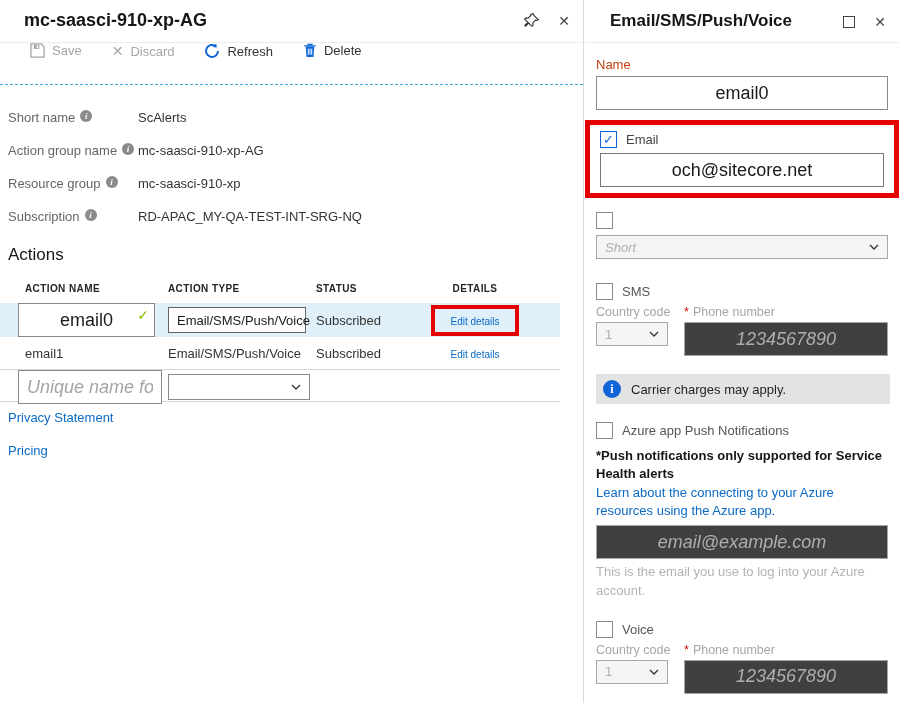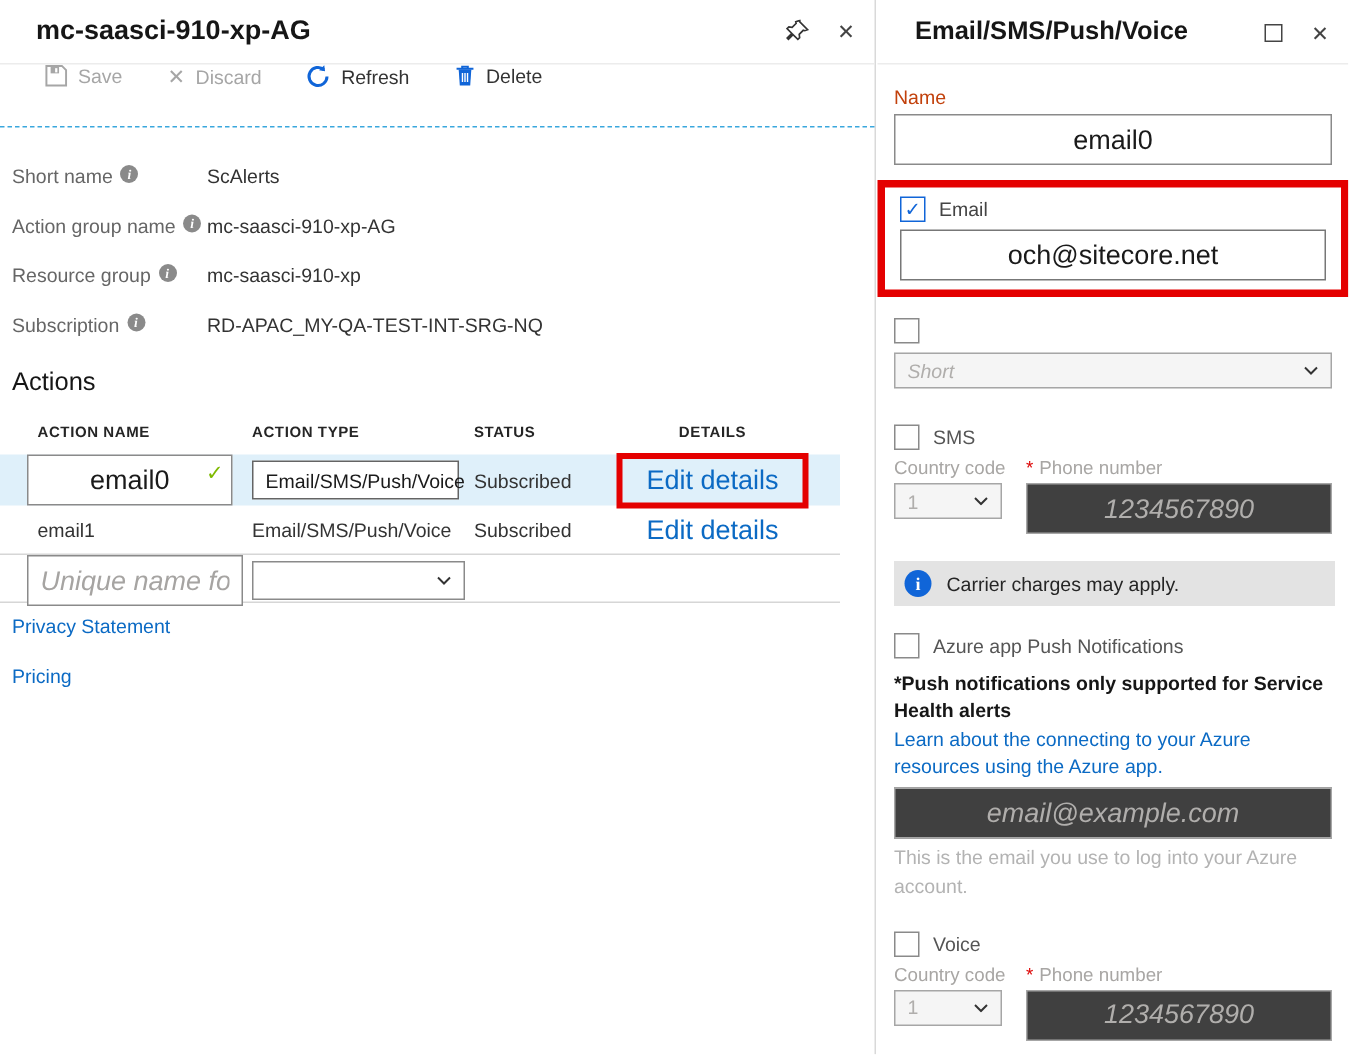--- a/index.html
+++ b/index.html
@@ -46,21 +46,21 @@
   .valid-check { position:absolute; right:6px; top:4px; color:#7fba00; font-size:14px; font-weight:bold; }
   .new-name-input { width:144px; }
   .new-name-input::placeholder { color:#a6a4a2; font-style:italic; }
 
   .dd { height:26px; border:1px solid #646464; background:#fff; display:flex; align-items:center; justify-content:space-between; padding:0 8px; font-size:13px; color:#1a1a1a; cursor:pointer; }
   .dd-type { width:138px; }
   .dd-new { width:142px; border-color:#8a8a8a; }
 
   .red-box-left { display:inline-block; border:4px solid #e40000; padding:4px 16px; margin:-4px 0; }
   .link { color:#0b6ac4; text-decoration:none; font-size:13px; cursor:pointer; }
-  .edit-link { font-size:18px; }
+  .edit-link { font-size:10px; }
   .lp-links { padding-left:8px; }
   .lp-links .link { display:block; }
   .lp-links .link:first-child { margin-top:8px; }
   .lp-links .link:last-child { margin-top:18px; }
 
   
   .right-panel { position:absolute; left:585px; top:0; width:314px; height:703px; background:#fff; }
   .rp-header { position:relative; height:43px; border-bottom:1px solid #ececec; }
   .rp-title { position:absolute; left:25px; top:11px; font-size:17px; font-weight:bold; color:#161616; }
   .rp-header .hdr-icons { position:absolute; right:10px; top:13px; display:flex; gap:13px; align-items:center; }

